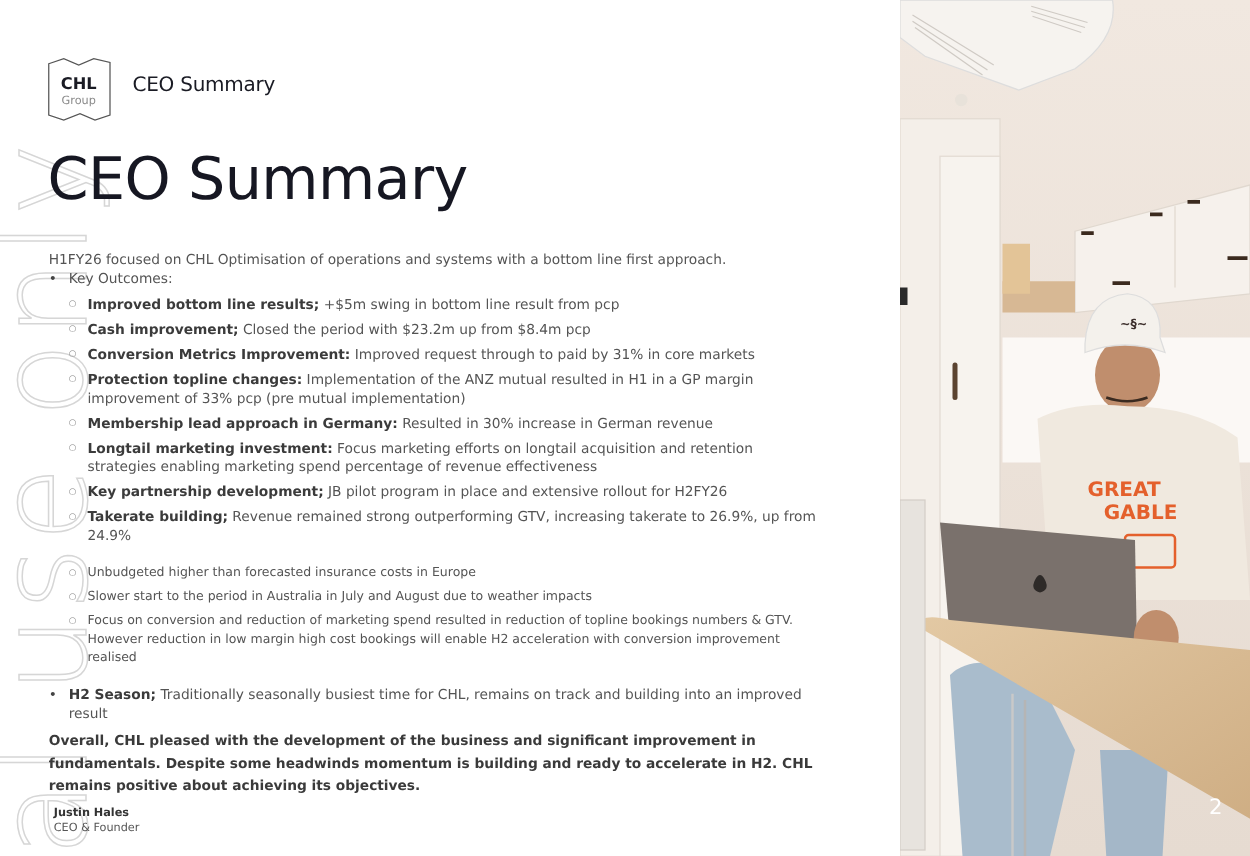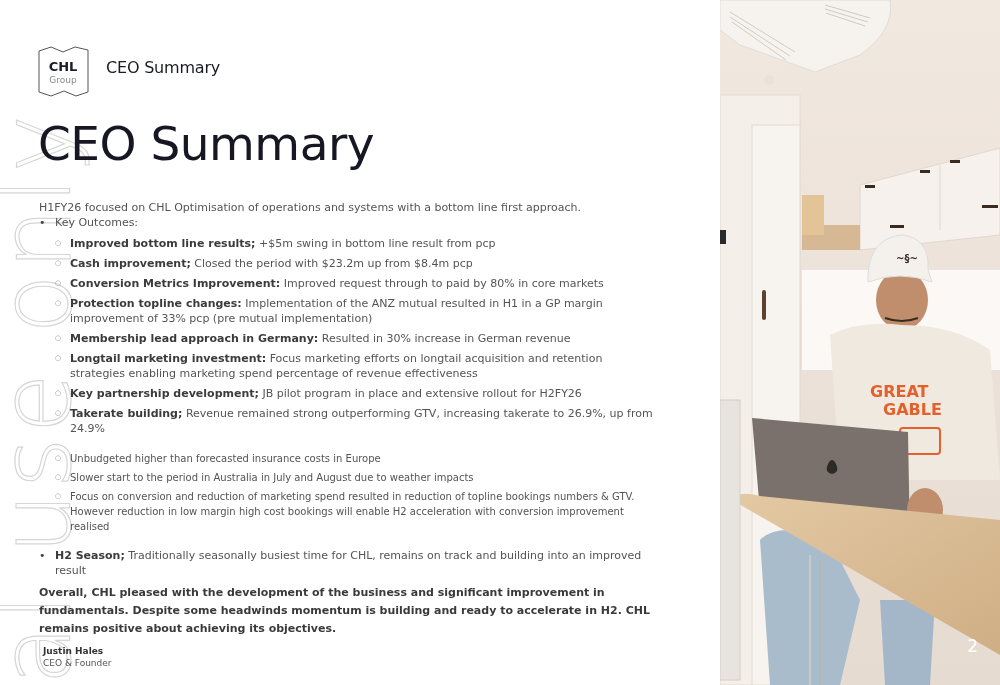--- a/index.html
+++ b/index.html
@@ -60,21 +60,21 @@
     <div class="header-title">CEO Summary</div>
 
     <h1 class="page-title">CEO Summary</h1>
 
     <div class="body">
       <p class="intro">H1FY26 focused on CHL Optimisation of operations and systems with a bottom line first approach.</p>
 
       <div class="l1">Key Outcomes:</div>
       <div class="l2"><b>Improved bottom line results;</b><span> +$5m swing in bottom line result from pcp</span></div>
       <div class="l2"><b>Cash improvement;</b><span> Closed the period with $23.2m up from $8.4m pcp</span></div>
-      <div class="l2"><b>Conversion Metrics Improvement:</b><span> Improved request through to paid by 80% in core markets</span></div>
+      <div class="l2"><b>Conversion Metrics Improvement:</b><span> Improved request through to paid by 31% in core markets</span></div>
       <div class="l2"><b>Protection topline changes:</b><span> Implementation of the ANZ mutual resulted in H1 in a GP margin improvement of 33% pcp (pre mutual implementation)</span></div>
       <div class="l2"><b>Membership lead approach in Germany:</b><span> Resulted in 30% increase in German revenue</span></div>
       <div class="l2"><b>Longtail marketing investment:</b><span> Focus marketing efforts on longtail acquisition and retention strategies enabling marketing spend percentage of revenue effectiveness</span></div>
       <div class="l2"><b>Key partnership development;</b><span> JB pilot program in place and extensive rollout for H2FY26</span></div>
       <div class="l2"><b>Takerate building;</b><span> Revenue remained strong outperforming GTV, increasing takerate to 26.9%, up from 24.9%</span></div>
 
       <div class="spacer"></div>
       <div class="l2 small">Unbudgeted higher than forecasted insurance costs in Europe</div>
       <div class="l2 small">Slower start to the period in Australia in July and August due to weather impacts</div>
       <div class="l2 small">Focus on conversion and reduction of marketing spend resulted in reduction of topline bookings numbers &amp; GTV. However reduction in low margin high cost bookings will enable H2 acceleration with conversion improvement realised</div>

